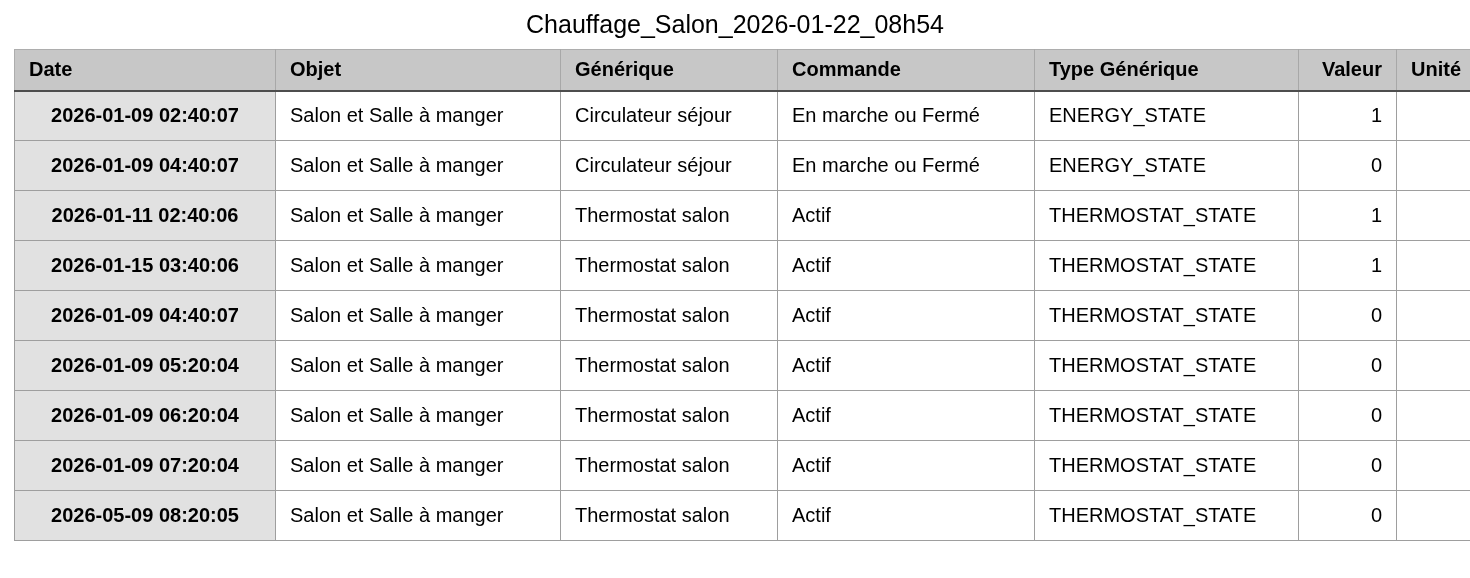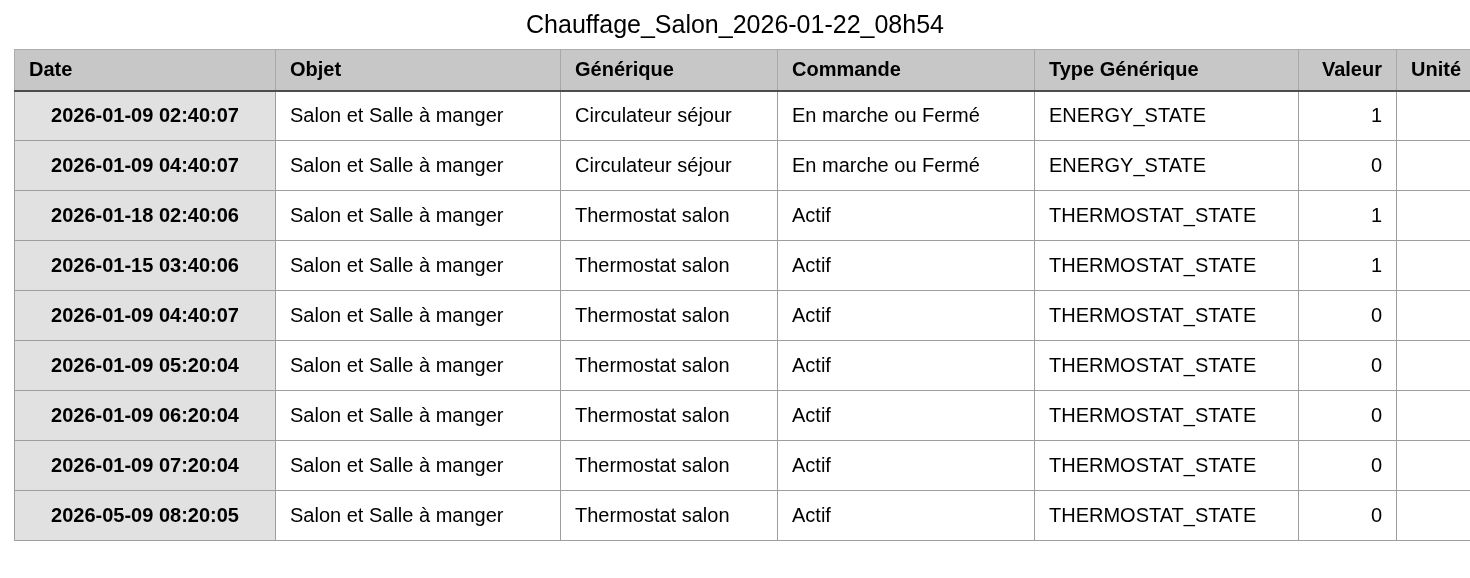--- a/index.html
+++ b/index.html
@@ -112,21 +112,21 @@
       <tr>
         <td class="date">2026-01-09 04:40:07</td>
         <td>Salon et Salle à manger</td>
         <td>Circulateur séjour</td>
         <td>En marche ou Fermé</td>
         <td>ENERGY_STATE</td>
         <td class="right">0</td>
         <td></td>
       </tr>
       <tr>
-        <td class="date">2026-01-18 02:40:06</td>
+        <td class="date">2026-01-11 02:40:06</td>
         <td>Salon et Salle à manger</td>
         <td>Thermostat salon</td>
         <td>Actif</td>
         <td>THERMOSTAT_STATE</td>
         <td class="right">1</td>
         <td></td>
       </tr>
       <tr>
         <td class="date">2026-01-15 03:40:06</td>
         <td>Salon et Salle à manger</td>

